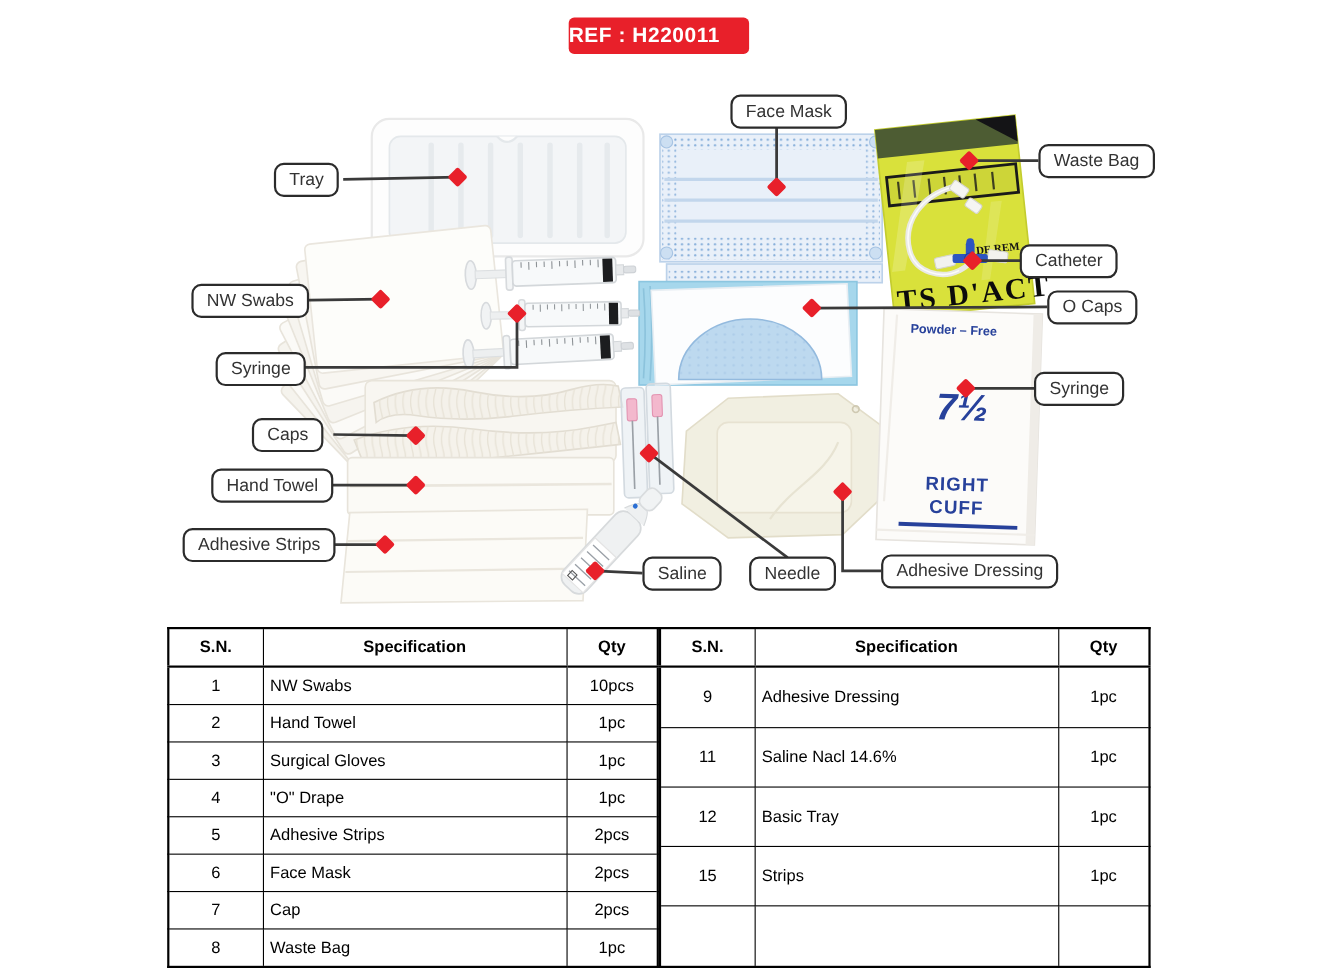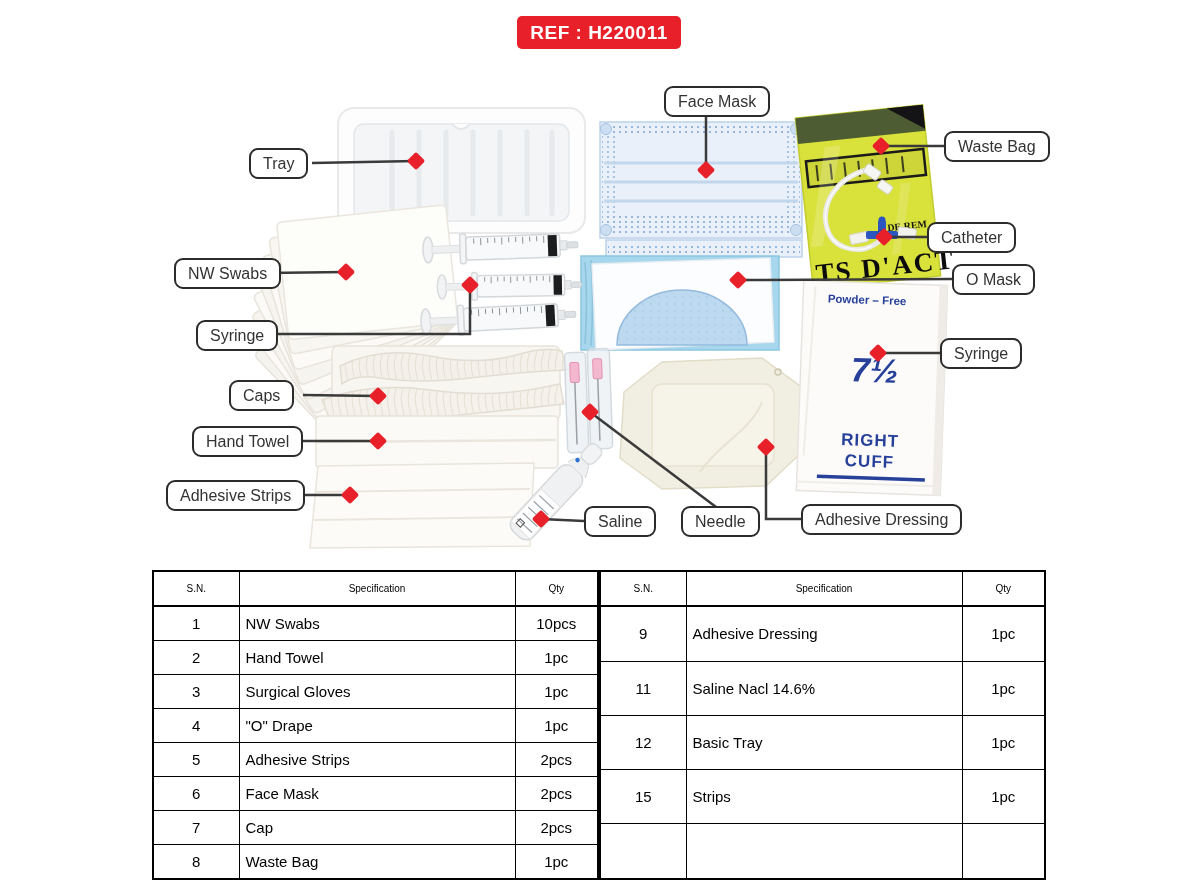--- a/index.html
+++ b/index.html
@@ -1,26 +1,26 @@
 <!DOCTYPE html>
 <html><head>
 <meta charset="utf-8">
 <style>
   html,body{margin:0;padding:0;background:#ffffff;}
   body{position:relative;width:1200px;height:885px;font-family:"Liberation Sans",sans-serif;overflow:hidden;}
   .stage{position:absolute;left:0;top:0;width:1200px;height:560px;}
   .stage svg{position:absolute;left:0;top:0;}
   .badge{position:absolute;left:517px;top:16px;width:164px;height:33px;background:#E8202A;border-radius:5px;
-         color:#fff;font-size:19px;font-weight:bold;text-align:center;line-height:33px;letter-spacing:.5px;}
+         color:#fff;font-size:19px;font-weight:bold;text-align:left;line-height:33px;letter-spacing:.5px;}
   .callout{position:absolute;background:#fff;border:2px solid #2b2b2b;border-radius:9px;padding:2px 12px;
            font-size:16px;color:#333;white-space:nowrap;line-height:23px;z-index:5;}
   .tables{position:absolute;left:152px;top:570px;display:flex;}
   table{border-collapse:collapse;border:2px solid #000;font-size:15px;color:#000;table-layout:fixed;}
   th,td{border:1px solid #000;height:31px;overflow:hidden;}
-  thead th{border-bottom:2px solid #000;font-weight:normal;background:#fff;font-size:10px;margin-left:36px;}
+  thead th{border-bottom:2px solid #000;font-weight:bold;background:#fff;font-size:15px;margin-left:36px;}
   td.sn,td.qty{text-align:center;}
   td.spec{text-align:left;padding:0 0 0 6px;}
 </style>
 </head>
 <body>
 
 <div class="stage">
   <svg width="1200" height="560" viewBox="0 0 1200 560">
     <defs>
       <pattern id="dots" width="6" height="5" patternUnits="userSpaceOnUse">
@@ -215,21 +215,21 @@
       <rect x="-6.5" y="-6.5" width="13" height="13" rx="2" transform="translate(878,353) rotate(45)"></rect>
     </g>
   </svg>
 
   <div class="badge">REF : H220011</div>
 
   <div class="callout" style="left:249px;top:148px">Tray</div>
   <div class="callout" style="left:664px;top:86px">Face Mask</div>
   <div class="callout" style="left:944px;top:131px">Waste Bag</div>
   <div class="callout" style="left:927px;top:222px">Catheter</div>
-  <div class="callout" style="left:952px;top:264px">O Mask</div>
+  <div class="callout" style="left:952px;top:264px">O Caps</div>
   <div class="callout" style="left:174px;top:258px">NW Swabs</div>
   <div class="callout" style="left:196px;top:320px">Syringe</div>
   <div class="callout" style="left:229px;top:380px">Caps</div>
   <div class="callout" style="left:192px;top:426px">Hand Towel</div>
   <div class="callout" style="left:166px;top:480px">Adhesive Strips</div>
   <div class="callout" style="left:584px;top:506px">Saline</div>
   <div class="callout" style="left:681px;top:506px">Needle</div>
   <div class="callout" style="left:801px;top:504px">Adhesive Dressing</div>
   <div class="callout" style="left:940px;top:338px">Syringe</div>
 </div>

